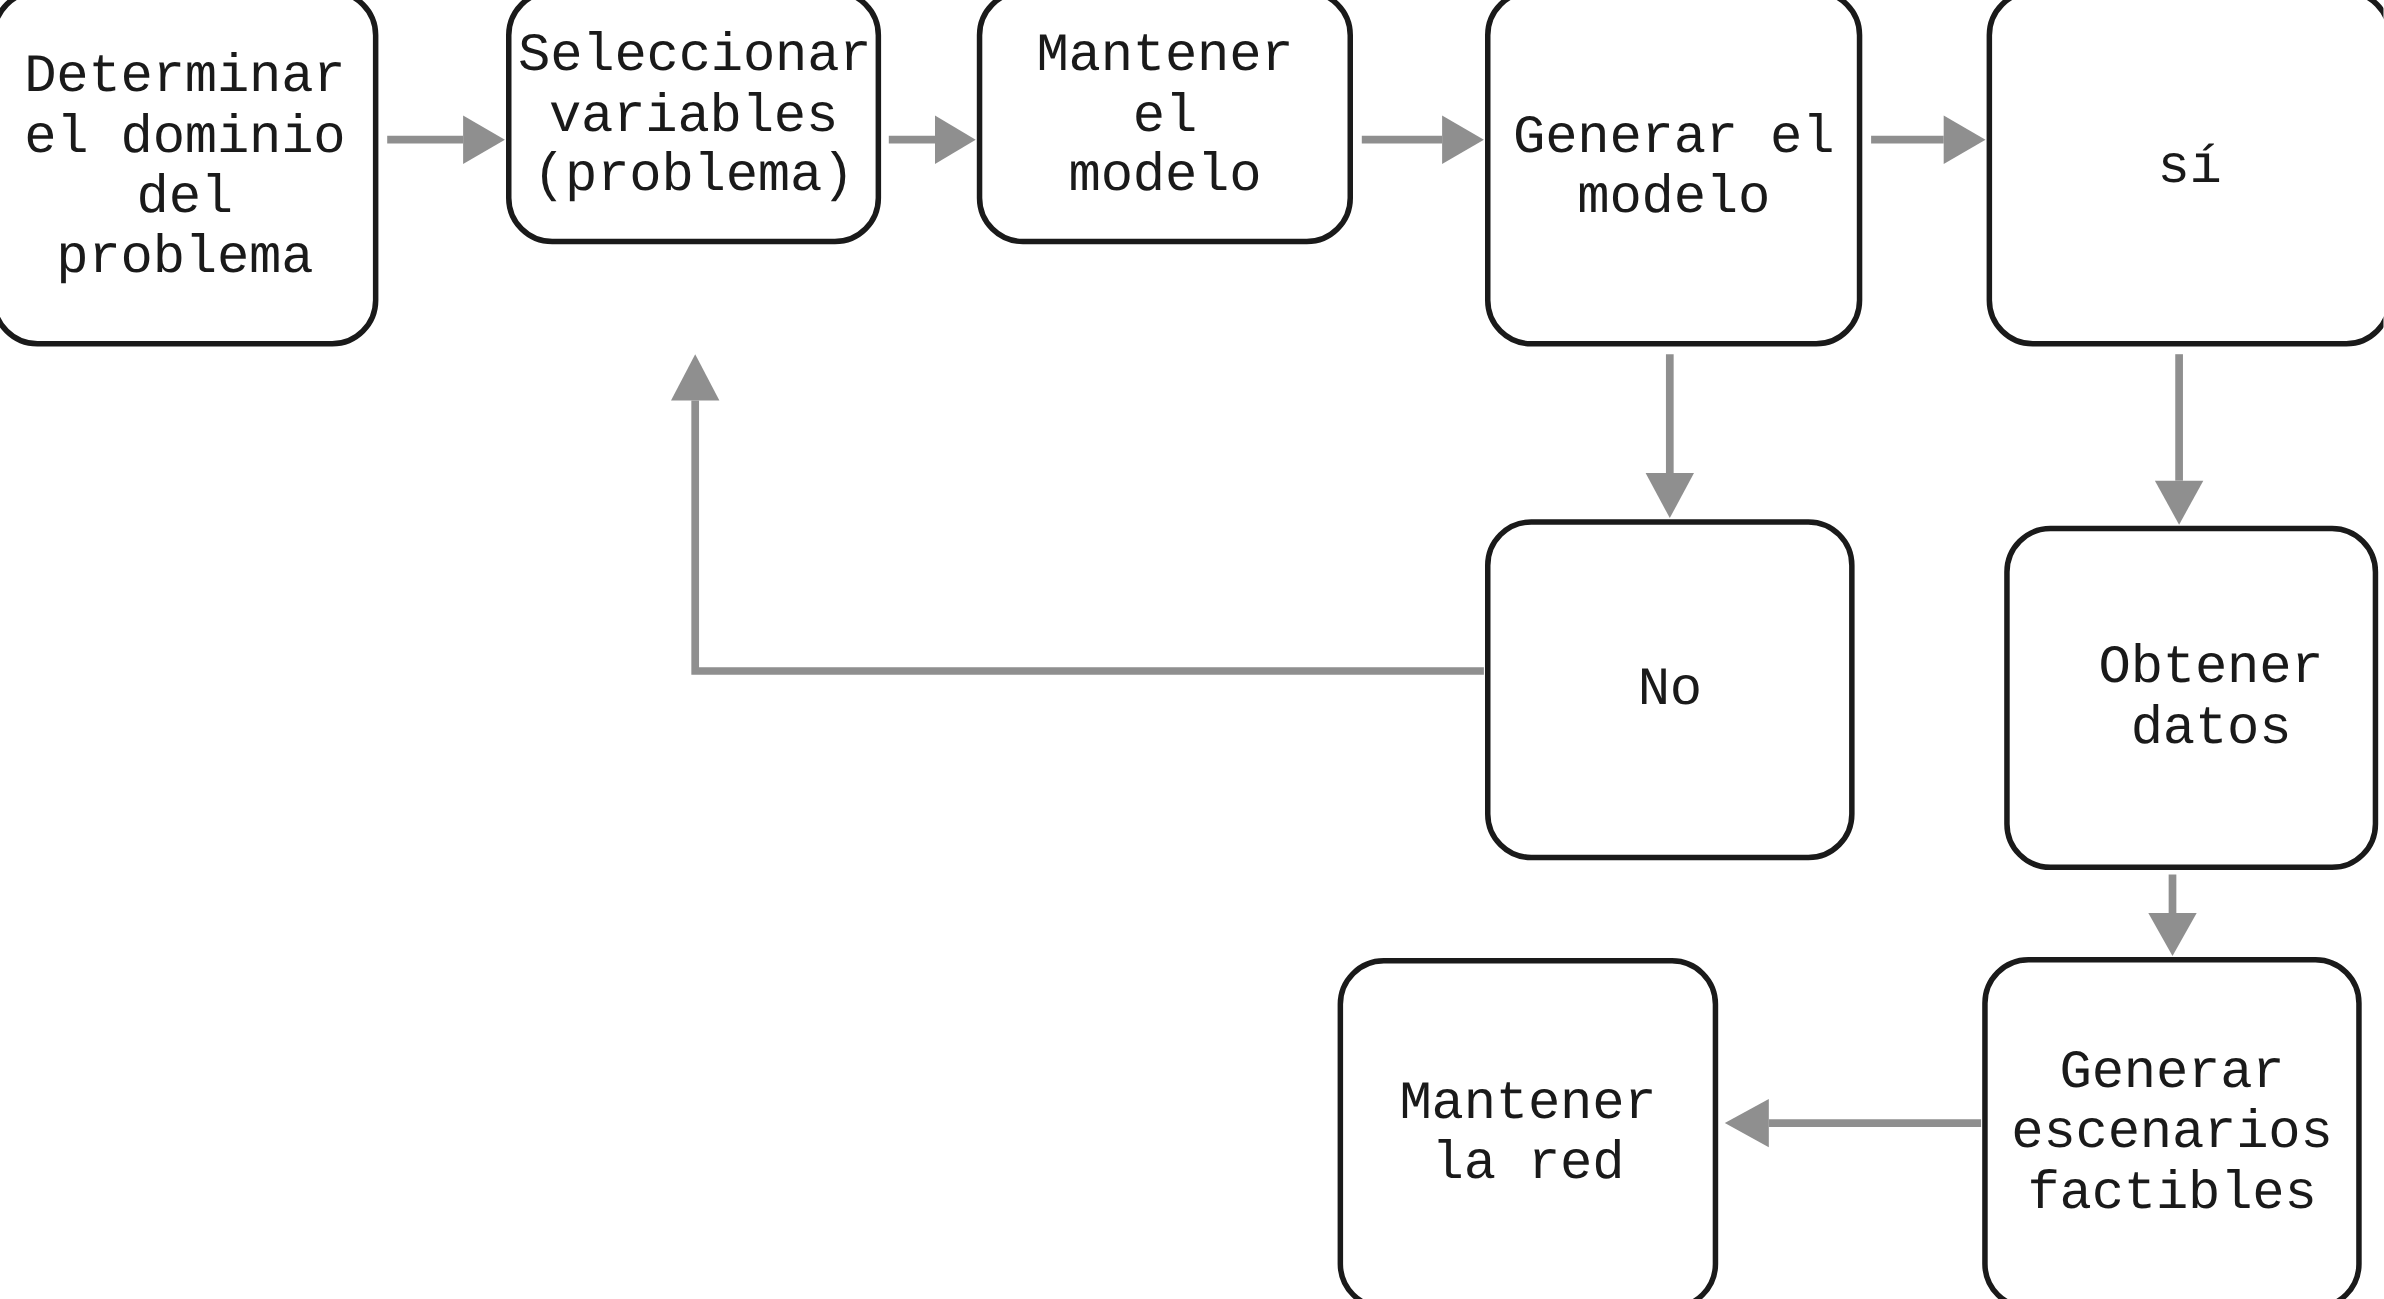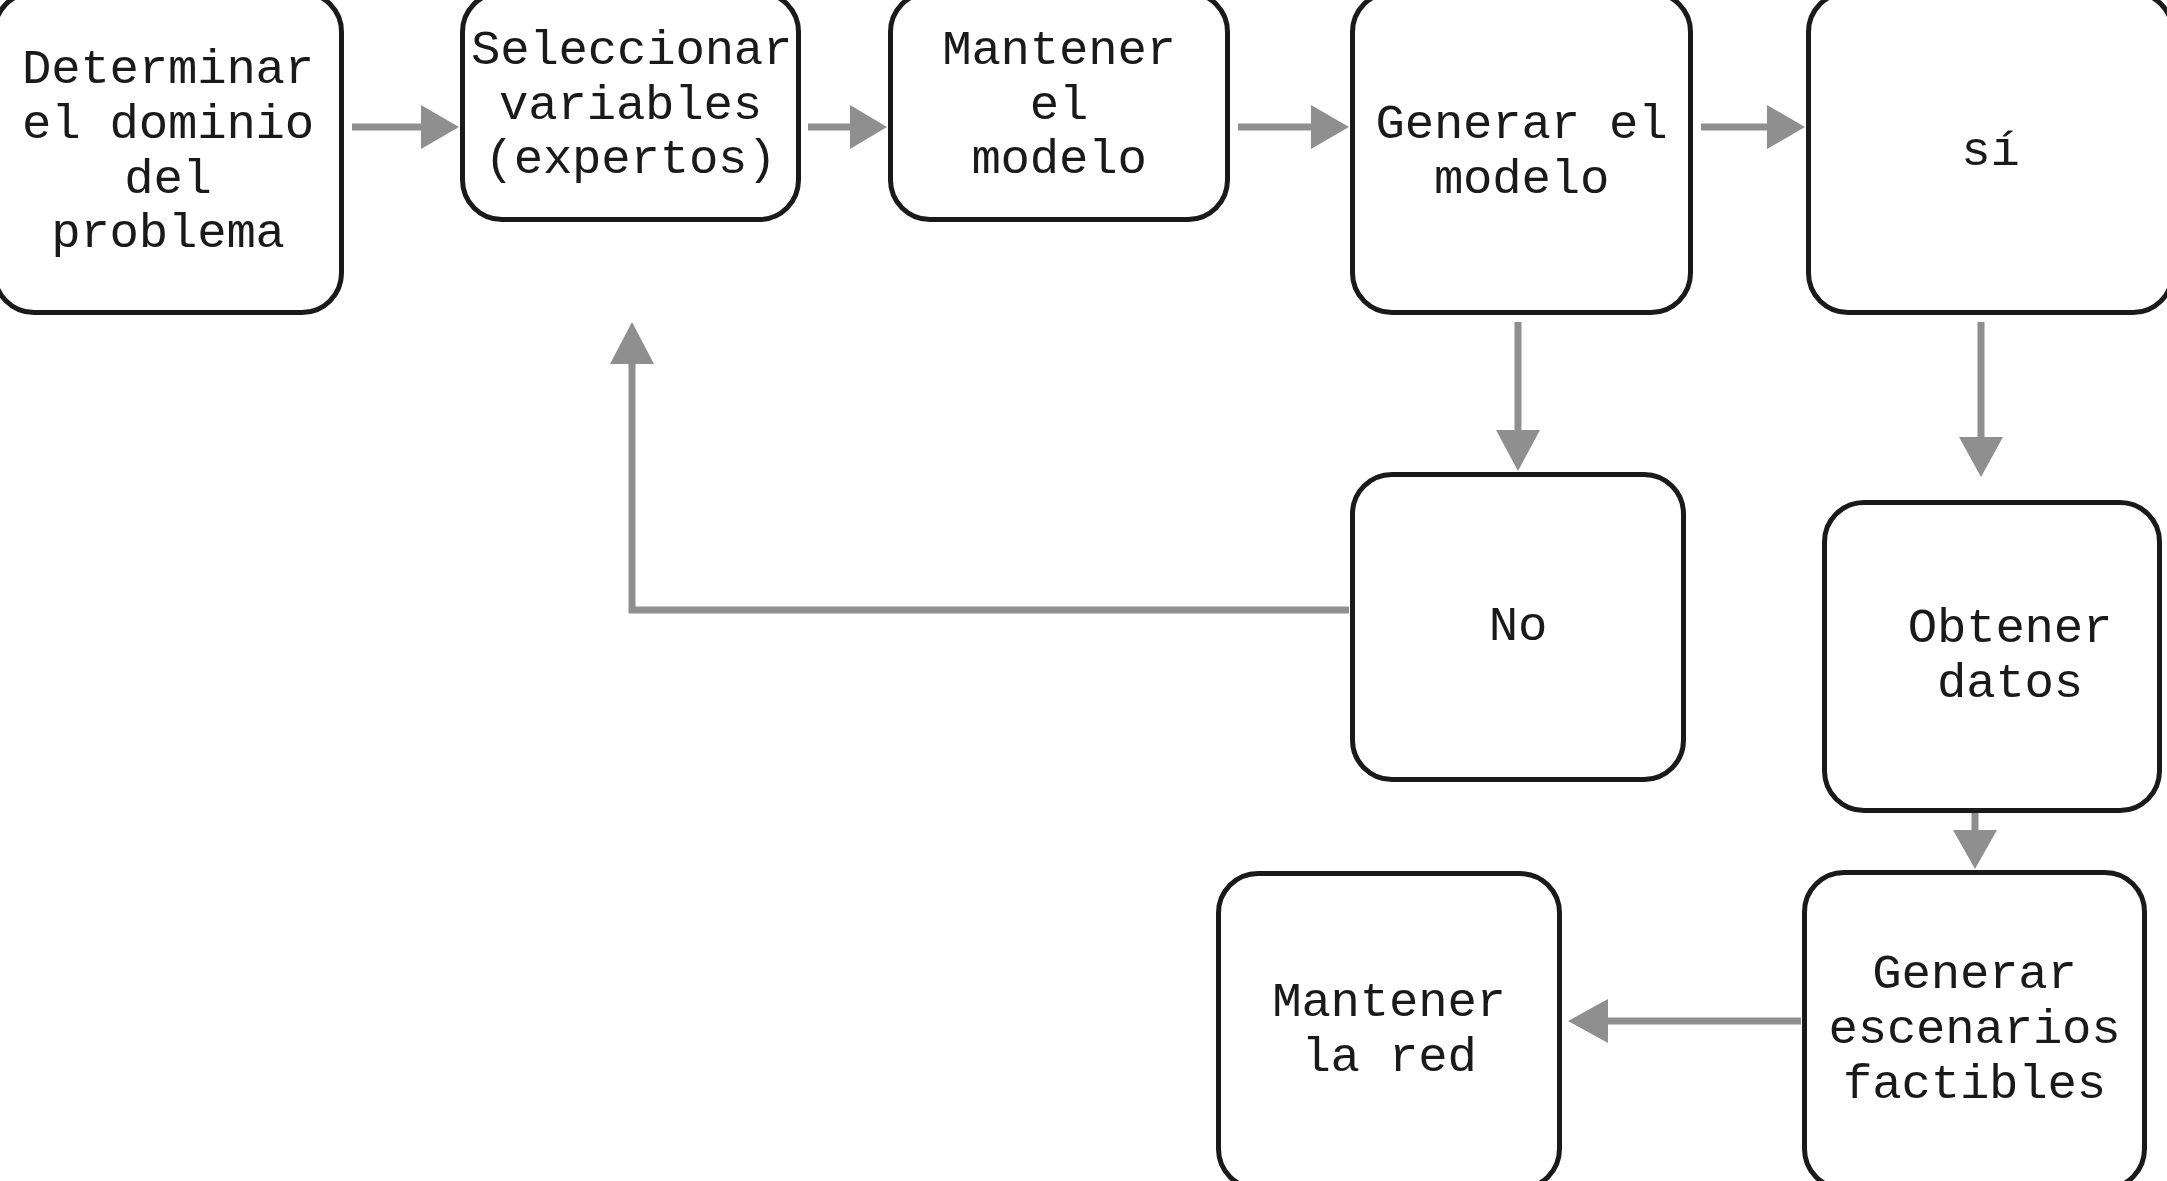--- a/index.html
+++ b/index.html
@@ -111,42 +111,42 @@
   <div class="node" style="left:-8px; top:-10px; width:352px; height:325px;">
     <span class="label">Determinar
 el dominio
 del
 problema</span>
   </div>
 
   <div class="node" style="left:460px; top:-10px; width:341px; height:232px;">
     <span class="label">Seleccionar
 variables
-(expertos)</span>
+(problema)</span>
   </div>
 
   <div class="node" style="left:888px; top:-10px; width:342px; height:232px;">
     <span class="label">Mantener el
 modelo</span>
   </div>
 
   <div class="node" style="left:1350px; top:-10px; width:343px; height:325px;">
     <span class="label">Generar el
 modelo</span>
   </div>
 
   <div class="node" style="left:1806px; top:-10px; width:369px; height:325px;">
     <span class="label">sí</span>
   </div>
 
   <div class="node" style="left:1350px; top:472px; width:336px; height:310px;">
     <span class="label">No</span>
   </div>
 
-  <div class="node" style="left:1822px; top:500px; width:340px; height:313px;padding-left:36px;">
+  <div class="node" style="left:1822px; top:478px; width:340px; height:313px;padding-left:36px;">
     <span class="label">Obtener
 datos</span>
   </div>
 
   <div class="node" style="left:1216px; top:871px; width:346px; height:320px;">
     <span class="label">Mantener
 la red</span>
   </div>
 
   <div class="node" style="left:1802px; top:870px; width:345px; height:321px;">

